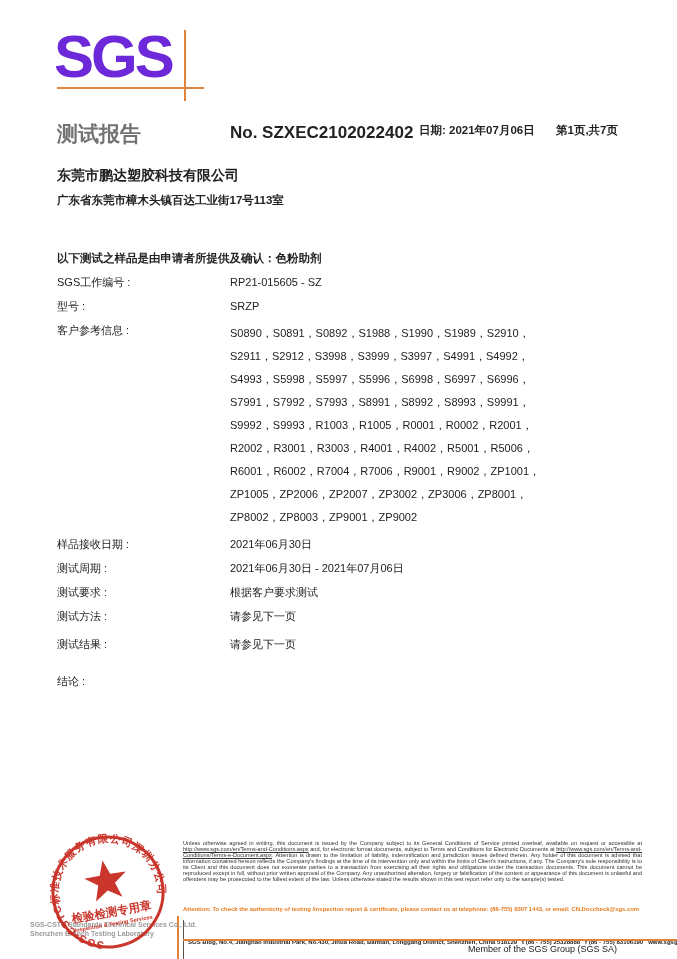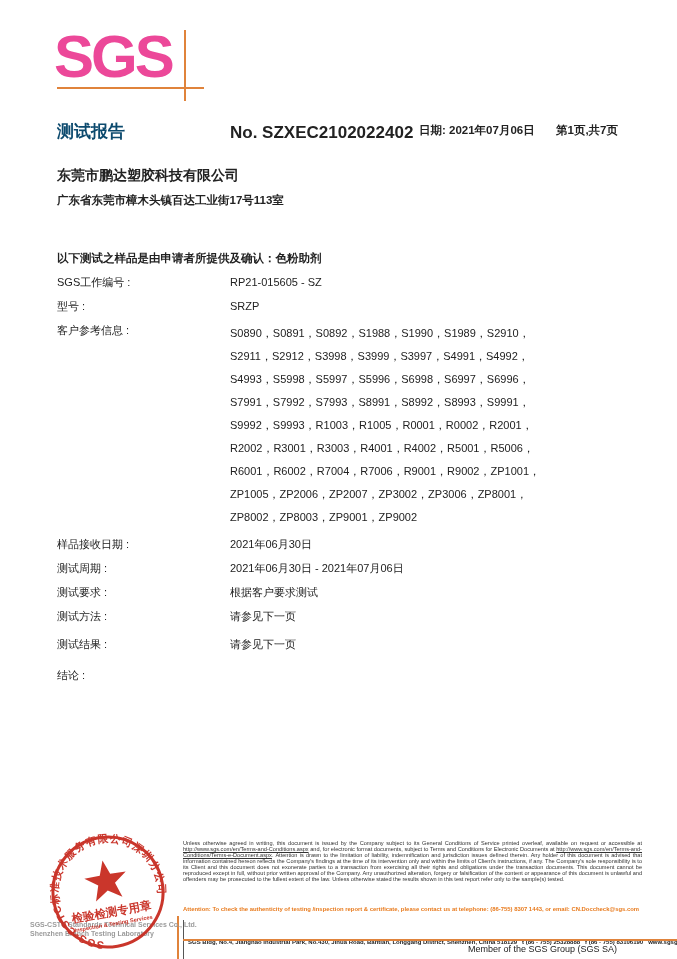--- a/index.html
+++ b/index.html
@@ -6,42 +6,42 @@
   html, body { background: #ffffff; }
   body { font-family: "Liberation Sans", "DejaVu Sans", sans-serif; color: #222; }
   .page {
     position: relative; width: 677px; height: 959px;
     background: #ffffff; overflow: hidden;
     font-size: 11px;
   }
   
   .logo {
     position: absolute; left: 54px; top: 26px;
-    font-size: 60px; font-weight: bold; color: #ec4899;
+    font-size: 60px; font-weight: bold; color: #6d28d9;
     letter-spacing: -3px; line-height: 62px;
   }
   .cross-h { position: absolute; background: #e0833b; }
   .cross-v { position: absolute; background: #e0833b; }
   .logo-line-h { left: 57px; top: 87px; width: 147px; height: 2px; }
   .logo-line-v { left: 184px; top: 30px; width: 2px; height: 71px; }
-  .report-title { position: absolute; left: 57px; top: 120px; font-size: 17px; font-weight: bold; color: #0c4a6e; }
+  .report-title { position: absolute; left: 57px; top: 120px; font-size: 21px; font-weight: bold; color: #737373; }
   .report-no   { position: absolute; left: 230px; top: 123px; font-size: 17px; font-weight: 600; }
   .report-date { position: absolute; left: 419px; top: 123px; font-size: 11.5px; font-weight: 600; }
   .report-page { position: absolute; left: 556px; top: 123px; font-size: 11.5px; font-weight: 600; }
   .applicant-company { position: absolute; left: 57px; top: 167px; font-size: 14px; font-weight: 600; }
   .applicant-address { position: absolute; left: 57px; top: 193px; font-size: 11.5px; font-weight: 600; }
   .sample-statement  { position: absolute; left: 57px; top: 251px; font-size: 11.5px; font-weight: 600; }
   
   .info { position: absolute; left: 57px; top: 274px; width: 585px; }
   .info-row { display: flex; margin-bottom: 7px; line-height: 17px; }
   .info-label { flex: 0 0 173px; }
   .info-value { flex: 1; }
   .ref-lines .ref-line { line-height: 23px; }
   .row-result { margin-top: 11px; }
-  .row-conclusion { margin-top: 14px; }
+  .row-conclusion { margin-top: 20px; }
   .conclusion-text { line-height: 16px; max-width: 432px; }
   
   .lab-name {
     position: absolute; left: 30px; top: 920px; z-index: 1;
     color: #9b9b9b; font-weight: bold; font-size: 7px; line-height: 9px;
   }
   .stamp {
     position: absolute; left: 44px; top: 828px; width: 128px; height: 128px;
     z-index: 2; transform: rotate(-10deg); opacity: 0.93;
   }

